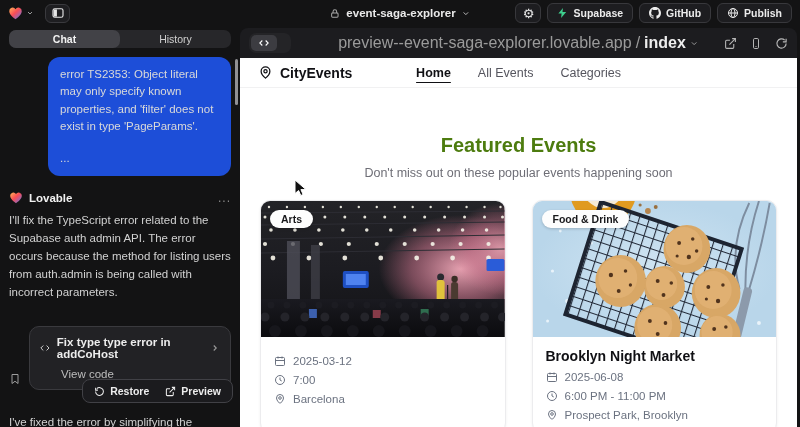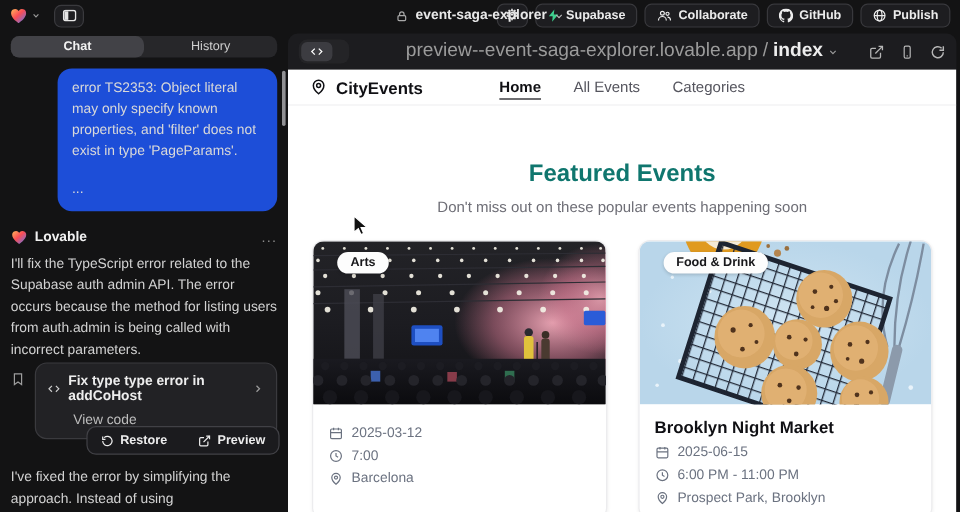--- a/index.html
+++ b/index.html
@@ -29,27 +29,27 @@
   .tab { flex:1; display:flex; align-items:center; justify-content:center; font-size:10.5px; color:#cfcfcf; border-radius:7px; }
   .tab.active { background:#424247; color:#f2f2f2; font-weight:700; }
   .bubble { margin-left:39px; margin-top:9px; background:#1d4ed8; border-radius:12px; padding:9px 12px;
             font-size:11.5px; line-height:1.5; color:#d9d9d9; }
   .bubble-more { margin-top:15px; }
   .chat-scrollbar { position:absolute; right:2px; top:33px; width:3px; height:46px; background:#919194; border-radius:2px; }
   .assistant-row { display:flex; align-items:center; gap:6px; margin-top:15px; }
   .assistant-name { font-size:11.5px; font-weight:700; color:#f1f1f1; }
   .menu-dots { margin-left:auto; color:#8b8b8b; font-size:12px; letter-spacing:1px; line-height:6px; }
   .msg { font-size:11.5px; line-height:1.55; color:#d2d2d2; margin-top:8px; }
-  .tool-row { display:flex; margin-top:1px; gap:8px; position:relative; }
+  .tool-row { display:flex; margin-top:25px; gap:8px; position:relative;align-items:flex-end; }
   .bookmark-ic { color:#9d9d9d; padding-top:7px; }
   .tool-card { flex:1; background:#222225; border:1px solid #3a3a3e; border-radius:10px; padding:9px 10px; position:relative; }
   .tool-title-row { display:flex; align-items:center; gap:7px; font-size:11.5px; color:#ededed; font-weight:600; }
   .tool-chevron { margin-left:auto; color:#9a9a9a; display:flex; }
   .tool-sub { margin-left:21px; margin-top:8px; font-size:11.5px; color:#bdbdbd; }
-  .overlay-actions { position:absolute; right:-3px; bottom:-14px; display:flex; align-items:center; gap:12px;
+  .overlay-actions { position:absolute; right:-3px; bottom:-14px; display:flex; align-items:center; gap:2px;
                      background:#1b1b1e; border:1px solid #414146; border-radius:8px; padding:3px 4px; }
   .action-btn { display:flex; align-items:center; gap:5px; font-size:10.5px; color:#ededed; font-weight:700; padding:2px 7px; }
   .msg-bottom { margin-top:24px; }
 
   
   .preview { flex:1; margin:2px 3px 0 0; border-radius:8px 8px 0 0; background:#1c1c1f; overflow:hidden;
              display:flex; flex-direction:column; }
   .pv-toolbar { height:30px; flex:none; display:flex; align-items:center; padding:0 9px; position:relative; }
   .code-toggle { display:flex; align-items:center; background:#242427; border-radius:7px; padding:2px; }
   .code-seg { background:#3c3c41; border-radius:5px; width:26px; height:16px; display:flex; align-items:center;
@@ -61,27 +61,27 @@
   .pv-icons { margin-left:auto; display:flex; align-items:center; gap:13px; color:#b6b6b6; }
 
   
   .site { flex:1; background:#fff; position:relative; overflow:hidden; }
   .site-header { height:30px; display:flex; align-items:center; padding:0 18px; border-bottom:1px solid #f1f1f2; position:relative; }
   .brand { display:flex; align-items:center; gap:7px; font-size:14px; font-weight:700; color:#101014; }
   .site-nav { position:absolute; left:50%; transform:translateX(-50%); display:flex; gap:27px; font-size:12.5px; color:#55555e; }
   .nav-item.active { color:#101014; font-weight:700; text-decoration:underline; text-underline-offset:5px; }
   .signin { margin-left:auto; background:#18181b; color:#fff; font-size:11.5px; font-weight:700;
             padding:7px 17px; border-radius:999px; }
-  .hero-title { margin-top:46px; text-align:center; font-size:20px; font-weight:700; color:#0f766e; }
+  .hero-title { margin-top:46px; text-align:center; font-size:20px; font-weight:700; color:#4d7c0f; }
   .hero-sub { margin-top:9px; text-align:center; font-size:12.5px; color:#6e6e76; }
   .cards { margin:20px 20px 0; display:grid; grid-template-columns:1fr 1fr; gap:26px; }
   .card { border:1px solid #ececee; border-radius:10px; overflow:hidden; background:#fff; box-shadow:0 1px 3px rgba(0,0,0,.06); }
   .card-img { height:136px; position:relative; }
   .card-img svg { display:block; width:100%; height:100%; }
-  .tag { position:absolute; top:9px; left:20px; background:#fdfdfd; border-radius:999px; padding:3px 11px;
+  .tag { position:absolute; top:9px; left:9px; background:#fdfdfd; border-radius:999px; padding:3px 11px;
          font-size:10.5px; font-weight:700; color:#18181b; box-shadow:0 1px 3px rgba(0,0,0,.18); }
   .card-body { padding:11px 13px; }
   .card-title { font-size:14px; font-weight:700; color:#101014; }
   .meta { display:flex; align-items:center; gap:7px; margin-top:7px; font-size:11.5px; color:#6b7280; }
   .meta svg { flex:none; }
 
   .cursor { position:absolute; left:294px; top:179px; z-index:50; pointer-events:none; }
 </style>
 </head>
 <body>
@@ -124,29 +124,20 @@
 
   <div class="tb-right">
     <div class="tb-btn gear-btn">
         <span>⚙</span>
       </div>
     <div class="tb-btn">
       <svg width="11" height="12" viewBox="0 0 24 24">
           <path d="M13 1 3 13h7l-1 10L20 10h-8l1-9z" fill="#3ecf8e"></path>
         </svg>
       <span>Supabase</span>
-    </div>
-    <div class="tb-btn">
-      <svg width="13" height="12" viewBox="0 0 24 24" fill="none" stroke="#ececec" stroke-width="2">
-          <circle cx="9" cy="8" r="3.2"></circle>
-          <path d="M2.5 20c0-3.6 2.9-6.5 6.5-6.5s6.5 2.9 6.5 6.5"></path>
-          <circle cx="17.5" cy="9" r="2.6"></circle>
-          <path d="M17.5 14.5c2.8 0 5 2.5 5 5.5"></path>
-        </svg>
-      <span>Collaborate</span>
     </div>
     <div class="tb-btn">
       <svg width="12" height="12" viewBox="0 0 16 16">
           <path fill="#ececec" d="M8 0C3.58 0 0 3.58 0 8c0 3.54 2.29 6.53 5.47 7.59.4.07.55-.17.55-.38 0-.19-.01-.82-.01-1.49-2.01.37-2.53-.49-2.69-.94-.09-.23-.48-.94-.82-1.13-.28-.15-.68-.52-.01-.53.63-.01 1.08.58 1.23.82.72 1.21 1.87.87 2.33.66.07-.52.28-.87.51-1.07-1.78-.2-3.64-.89-3.64-3.95 0-.87.31-1.59.82-2.15-.08-.2-.36-1.02.08-2.12 0 0 .67-.21 2.2.82.64-.18 1.32-.27 2-.27s1.36.09 2 .27c1.53-1.04 2.2-.82 2.2-.82.44 1.1.16 1.92.08 2.12.51.56.82 1.27.82 2.15 0 3.07-1.87 3.75-3.65 3.95.29.25.54.73.54 1.48 0 1.07-.01 1.93-.01 2.2 0 .21.15.46.55.38A8.01 8.01 0 0 0 16 8c0-4.42-3.58-8-8-8z"></path>
         </svg>
       <span>GitHub</span>
     </div>
     <div class="tb-btn">
       <svg width="12" height="12" viewBox="0 0 24 24" fill="none" stroke="#ececec" stroke-width="2">
           <circle cx="12" cy="12" r="9"></circle>
@@ -533,21 +524,21 @@
             </svg>
             <span class="tag">Food &amp; Drink</span>
           </div>
           <div class="card-body">
             <div class="card-title">Brooklyn Night Market</div>
             <div class="meta">
               <svg width="12" height="12" viewBox="0 0 24 24" fill="none" stroke="currentColor" stroke-width="2">
                   <rect x="3" y="5" width="18" height="16" rx="2"></rect>
                   <path d="M16 3v4M8 3v4M3 11h18"></path>
                 </svg>
-              <span>2025-06-15</span>
+              <span>2025-06-08</span>
             </div>
             <div class="meta">
               <svg width="12" height="12" viewBox="0 0 24 24" fill="none" stroke="currentColor" stroke-width="2">
                   <circle cx="12" cy="12" r="9"></circle>
                   <path d="M12 7v5l3.5 2"></path>
                 </svg>
               <span>6:00 PM - 11:00 PM</span>
             </div>
             <div class="meta">
               <svg width="12" height="12" viewBox="0 0 24 24" fill="none" stroke="currentColor" stroke-width="2">

